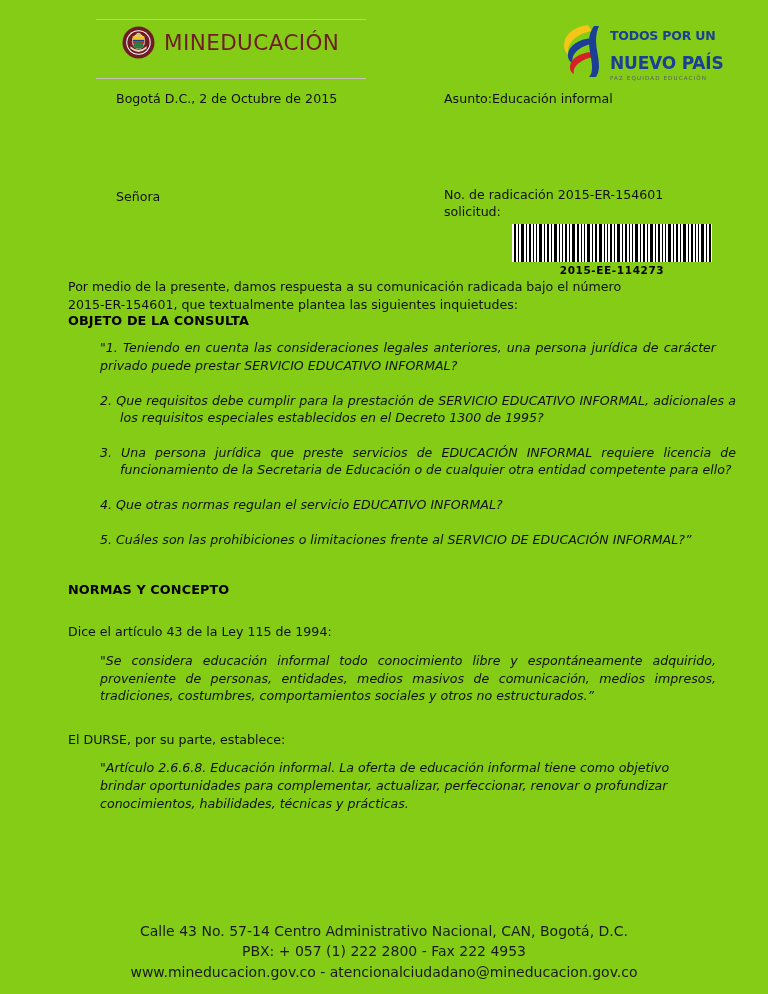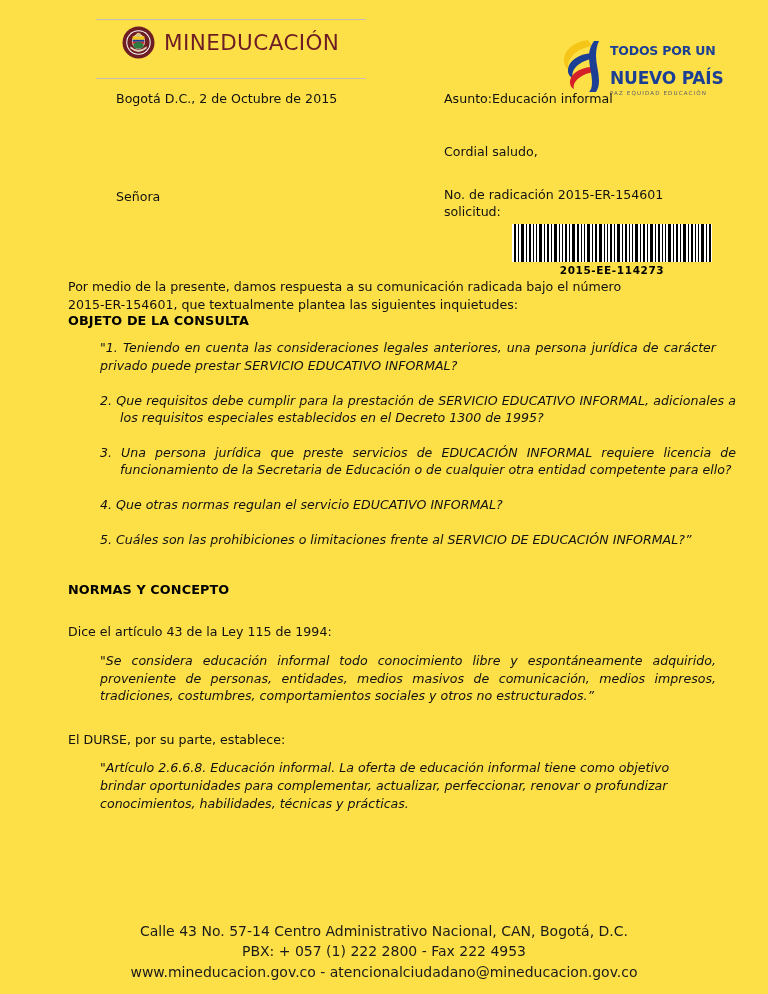--- a/index.html
+++ b/index.html
@@ -8,21 +8,21 @@
     background: #ffffff;
   }
   body {
     font-family: "DejaVu Sans", sans-serif;
     color: #000000;
   }
   .page {
     position: relative;
     width: 768px;
     height: 994px;
-    background: #fde047;
+    background: #84cc16;
     overflow: hidden;
     box-sizing: border-box;
   }
 
   
   .header {
     position: absolute;
     left: 0; top: 0;
     width: 768px;
     height: 86px;
@@ -63,21 +63,21 @@
     font-weight: normal;
     letter-spacing: 0.4px;
     color: #6e1d24;
     line-height: 1;
     white-space: nowrap;
   }
 
   .todos-logo {
     position: absolute;
     left: 558px;
-    top: 37px;
+    top: 22px;
     width: 160px;
     height: 58px;
   }
   .todos-swoosh {
     position: absolute;
     left: 0; top: 0;
   }
   .todos-text {
     position: absolute;
     left: 52px;
@@ -260,21 +260,20 @@
       <div class="todos-text">
         <div class="todos-l1">TODOS POR UN</div>
         <div class="todos-l2">NUEVO PAÍS</div>
         <div class="todos-l3">PAZ  EQUIDAD  EDUCACIÓN</div>
       </div>
     </div>
   </div>
 
   <div class="abs body-text date-line">Bogotá D.C., 2 de Octubre de 2015</div>
   <div class="abs body-text asunto-line">Asunto:Educación informal</div>
-  <div class="abs body-text cordial-line">Cordial saludo,</div>
   <div class="abs body-text senora-line">Señora</div>
   <div class="abs body-text radicacion-block">
     <div>No. de radicación 2015-ER-154601</div>
     <div>solicitud:</div>
   </div>
 
   <div class="barcode-wrap">
     <svg class="barcode-bars" viewBox="0 0 200 38" preserveAspectRatio="none">
       <rect x="0" y="0" width="200" height="38" fill="#ffffff"></rect>
       <g fill="#000000">

